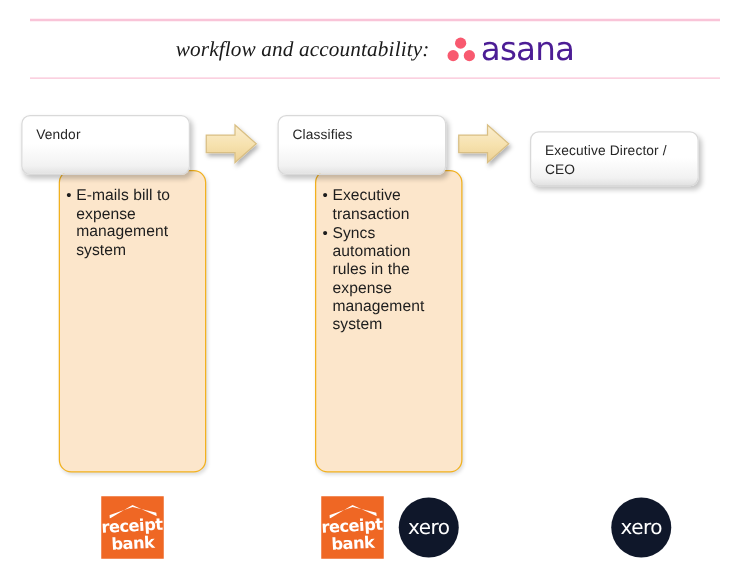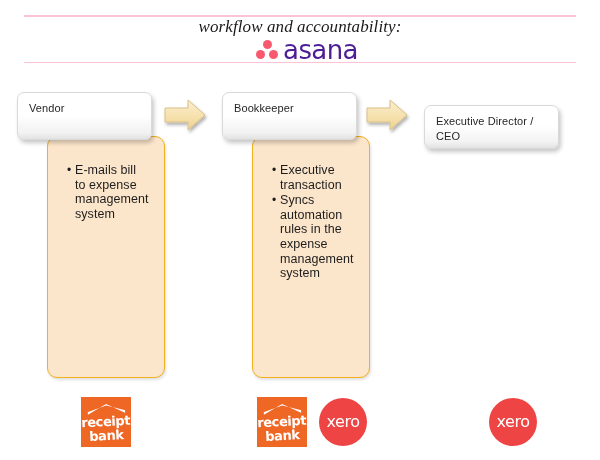--- a/index.html
+++ b/index.html
@@ -33,21 +33,20 @@
   .rule.bottom { top: 62px; height: 1px; background: #fac2d6; }
 
   #header-inner {
     position: absolute;
     left: 0; top: 22px;
     width: 600px;
     height: 36px;
     display: flex;
     align-items: center;
     justify-content: center;
-    flex-direction: column;
   }
   #header-title {
     font-family: "Liberation Serif", serif;
     font-style: italic;
     font-size: 17px;
     color: #1a1a1a;
     letter-spacing: 0.1px;
     white-space: nowrap;
   }
 
@@ -109,21 +108,21 @@
   .detail-box {
     position: absolute;
     border-radius: 10px;
     background: #fce6cb;
     border: 1.4px solid #f2b11e;
     box-sizing: border-box;
     box-shadow: 1px 2px 3px rgba(0,0,0,0.13);
     z-index: 2;
   }
   .detail-list {
-    margin: 16px;
+    margin: 2px;
     padding: 10px 8px 0 3px;
     list-style: none;
   }
   .detail-list li {
     position: relative;
     font-size: 12.5px;
     line-height: 14.6px;
     color: #1d1d1d;
     padding-left: 8px;
     margin-bottom: 1px;
@@ -184,21 +183,21 @@
     font-size: 13px;
     line-height: 13.5px;
     letter-spacing: -0.4px;
     transform: rotate(-3deg);
   }
 
   .xero-logo {
     width: 48px;
     height: 48px;
     border-radius: 50%;
-    background: #ef4444;
+    background: #0f172a;
     display: flex;
     align-items: center;
     justify-content: center;
     flex: 0 0 auto;
   }
   .xero-text {
     color: #ffffff;
     font-family: "DejaVu Sans", sans-serif;
     font-size: 16px;
     letter-spacing: -0.4px;
@@ -261,21 +260,21 @@
         <feDropShadow dx="1.5" dy="2.5" stdDeviation="1.6" flood-color="#000000" flood-opacity="0.3"></feDropShadow>
       </filter>
     </defs>
     <path d="M1,9 L24,9 L24,1 L41,16 L24,31 L24,23 L1,23 Z" fill="url(#arrGrad1)" stroke="#d9bf84" stroke-width="1" filter="url(#arrShadow1)"></path>
   </svg>
 </div>
 
 <div class="column" style="left:205px; top:0; width:205px; height:460px;">
 
   <div class="role-box" style="left:17px; top:92px; width:135px; height:48px;">
-    <span class="role-label">Bookkeeper</span>
+    <span class="role-label">Classifies</span>
   </div>
 
   <div class="detail-box" style="left:47px; top:136px; width:118px; height:242px;">
     <ul class="detail-list">
       <li>Executive transaction</li>
       <li>Syncs automation rules in the expense management system</li>
     </ul>
   </div>
 
   <div class="logo-row" style="left:52px; top:397px; gap:12px;">

